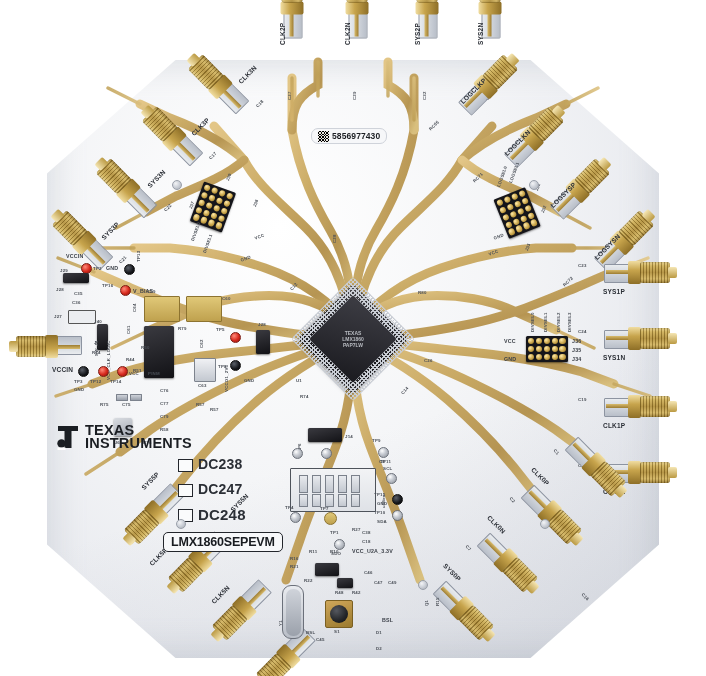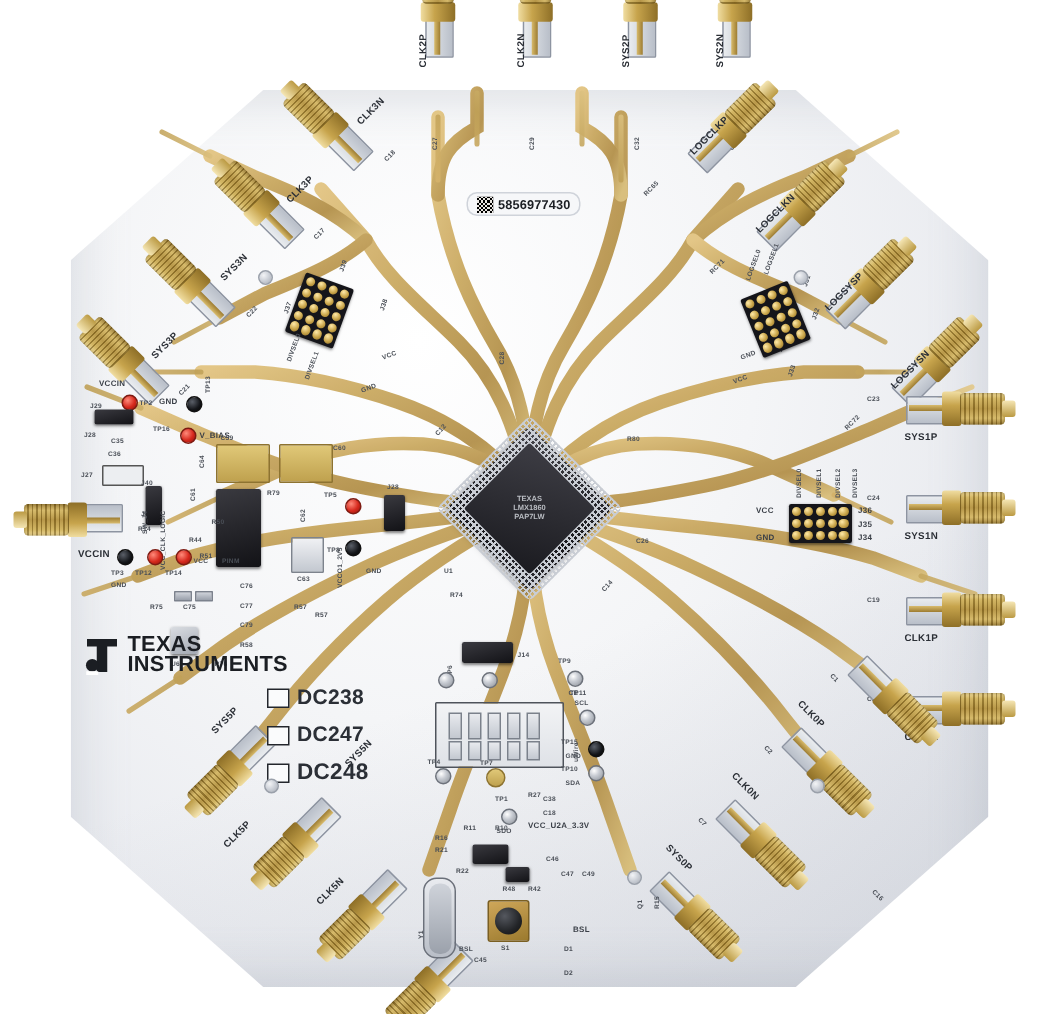--- a/index.html
+++ b/index.html
@@ -625,20 +625,21 @@
       <div><span>INSTRUMENTS</span></div>
     </div>
   </div>
 
   <div class="chk" style="left:178px;top:459px;"></div>
   <div class="silk" style="left:198px;top:456px;font-size:14px;text-align:right;">DC238</div>
   <div class="chk" style="left:178px;top:484px;"></div>
   <div class="silk" style="left:198px;top:481px;font-size:14px;">DC247</div>
   <div class="chk" style="left:178px;top:509px;"></div>
   <div class="silk" style="left:198px;top:506px;font-size:15px;">DC248</div>
+  <div class="partbox" style="left:163px;top:532px;">LMX1860SEPEVM</div>
 
   <div class="blkic" style="left:308px;top:428px;width:34px;height:14px;"></div>
   <div class="silk tiny" style="left:345px;top:434px;">J14</div>
   <div class="silk tiny" style="left:297px;top:452px;transform:rotate(-90deg);transform-origin:0 0;">TP6</div>
 
   <div class="tp" style="left:292px;top:448px;"></div>
   <div class="tp" style="left:321px;top:448px;"></div>
   <div class="tp" style="left:378px;top:447px;"></div>
   <div class="silk tiny" style="left:372px;top:438px;">TP9</div>
   <div class="silk tiny" style="left:379px;top:459px;">CE</div>

